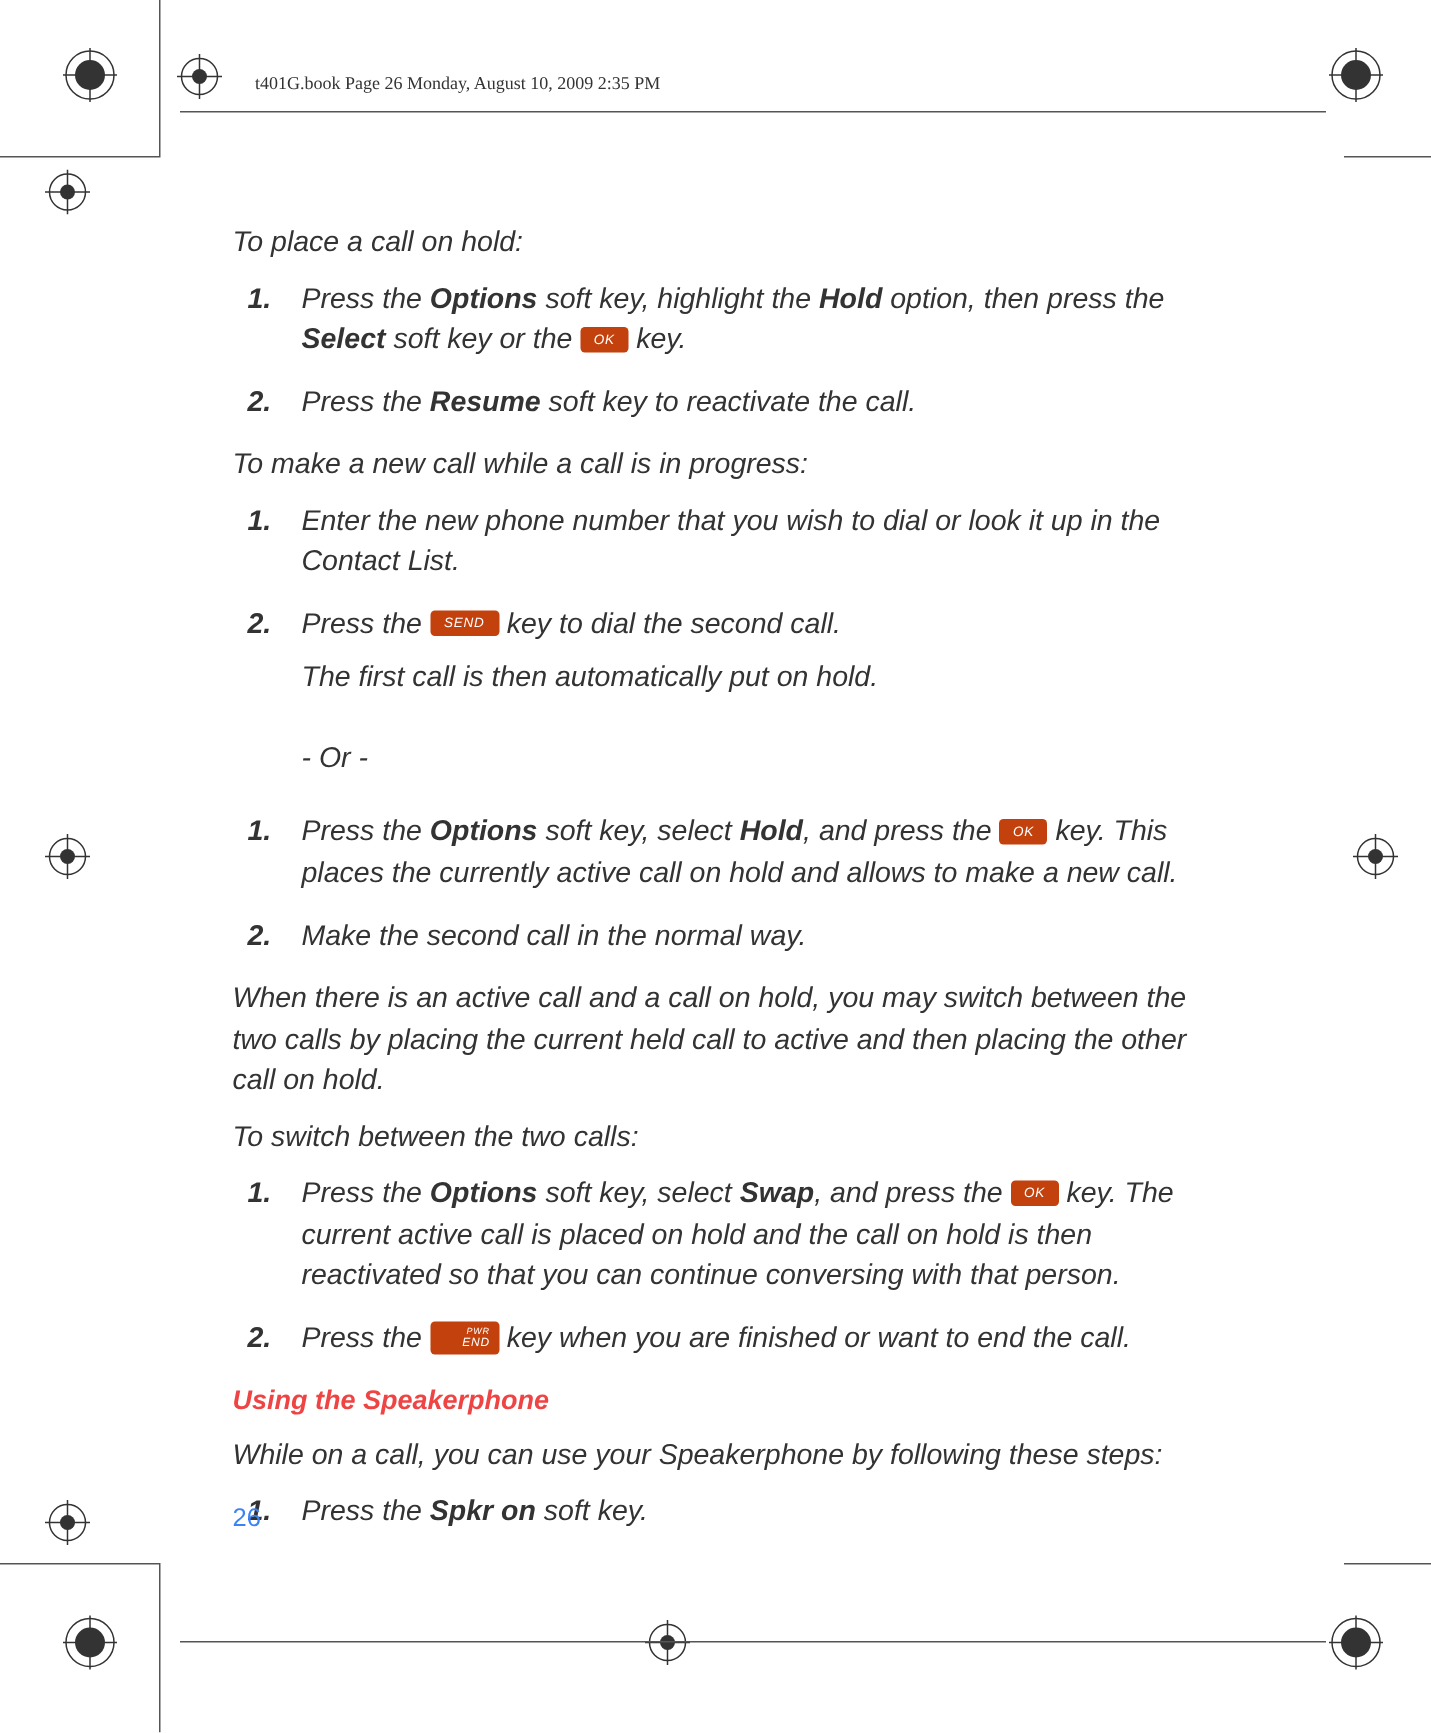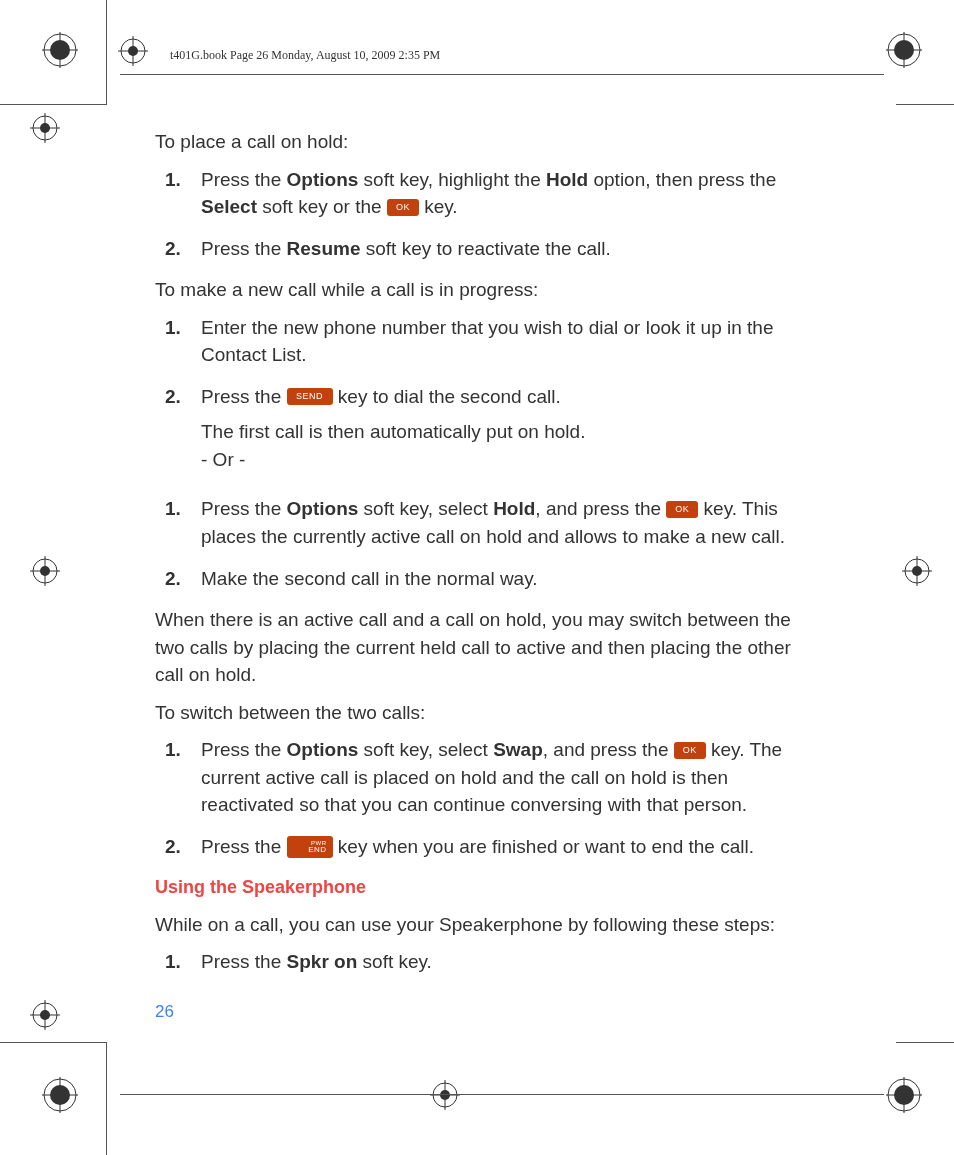--- a/index.html
+++ b/index.html
@@ -72,26 +72,27 @@
   .header-rule {
     position:absolute;
     top: 74px;
     left: 120px;
     right: 70px;
     height:1px;
     background:#555;
   }
   .content {
     position:absolute;
-    top: 128px;
+    top: 148px;
     left: 155px;
     width: 650px;
     font-size: 19px;
     line-height: 1.45;
     color:#333;
+    font-style:italic;
   }
   .p { margin: 0 0 10px 0; }
   ol.num {
     list-style: none;
     padding: 0;
     margin: 0 0 10px 0;
   }
   ol.num > li {
     display: flex;
     margin: 0 0 14px 0;
@@ -246,21 +247,21 @@
   <ol class="num">
     <li>
       <div class="num-label">1.</div>
       <div class="body">Enter the new phone number that you wish to dial or look it up in the Contact List.</div>
     </li>
     <li>
       <div class="num-label">2.</div>
       <div class="body">
         <span>Press the </span><span class="key key-wide">SEND</span><span> key to dial the second call.</span>
         <div class="sub-p">The first call is then automatically put on hold.</div>
-        <div class="sub-p" style="margin-top:0;margin-bottom:8px">- Or -</div>
+        <div class="sub-p" style="margin-top:26px;margin-bottom:8px">- Or -</div>
       </div>
     </li>
     <li>
       <div class="num-label">1.</div>
       <div class="body">
         <span>Press the </span><span class="bold">Options</span><span> soft key, select </span><span class="bold">Hold</span><span>, and press the </span><span class="key">OK</span><span> key. This places the currently active call on hold and allows to make a new call.</span>
       </div>
     </li>
     <li>
       <div class="num-label">2.</div>

